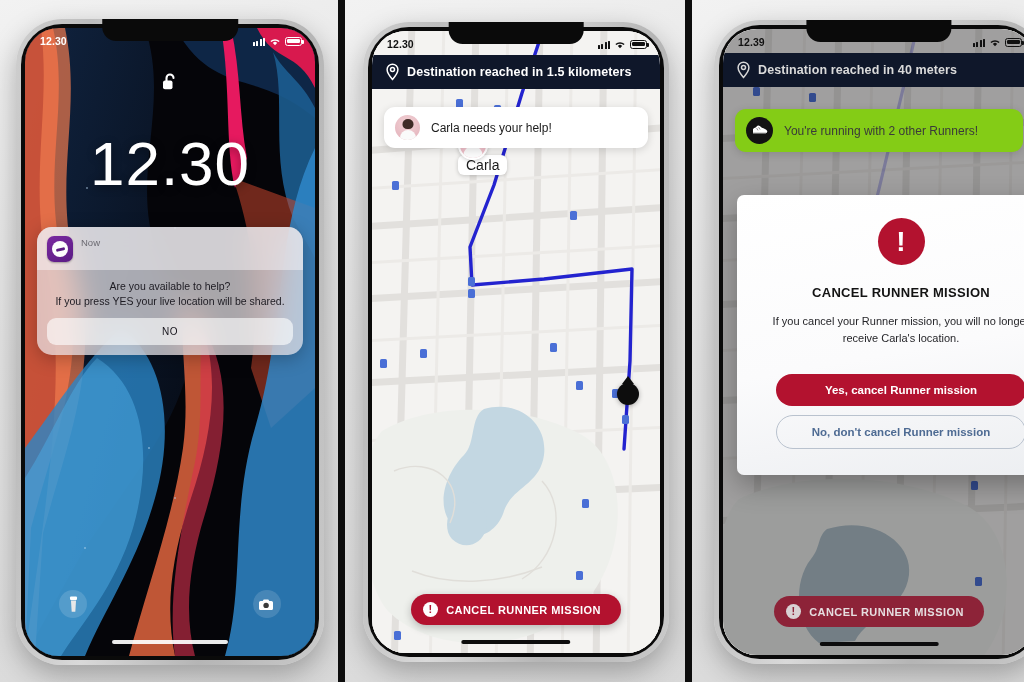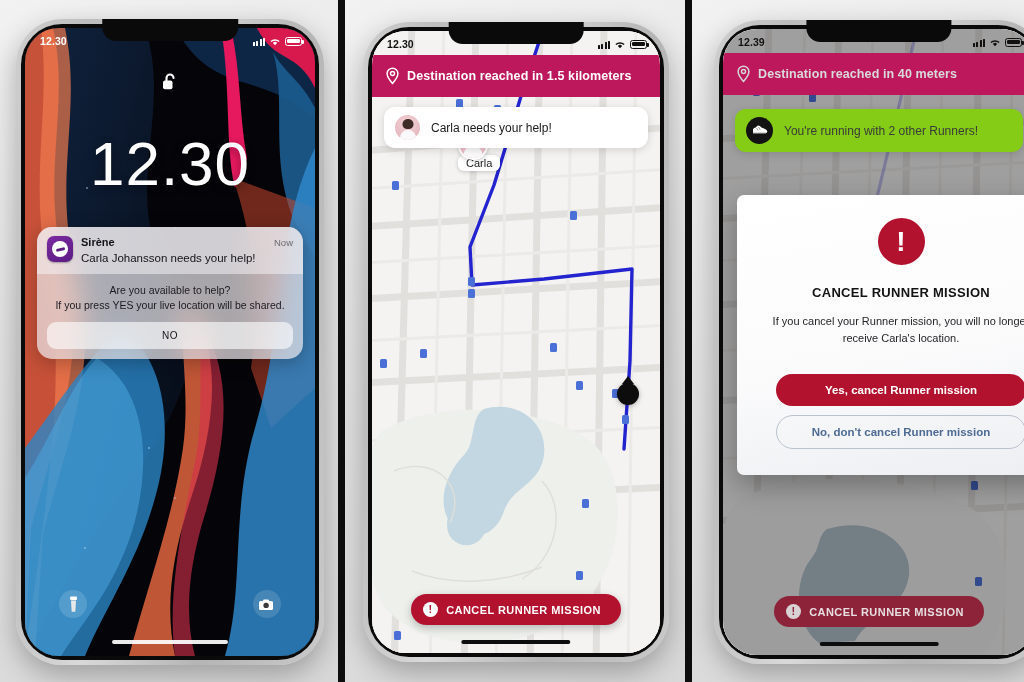--- a/index.html
+++ b/index.html
@@ -115,22 +115,22 @@
   .glass-btn{ width:28px;height:28px;border-radius:50%;
     background:rgba(255,255,255,.14); display:flex;align-items:center;justify-content:center;}
   .home-ind{ position:absolute; bottom:12px; left:50%; transform:translateX(-50%);
     width:40%; height:4px; border-radius:3px; background:rgba(255,255,255,.92); z-index:22;}
 
   
   .map{ position:absolute; inset:0; background:#f3f2f0; }
   .map svg{ position:absolute; inset:0; width:100%; height:100%; }
 
   .topbar{
-    position:absolute; top:24px; left:0; right:0; height:42px; z-index:25;
-    background:#be185d; display:flex; align-items:center; gap:7px; padding:0 13px;
+    position:absolute; top:24px; left:0; right:0; height:34px; z-index:25;
+    background:#0f172a; display:flex; align-items:center; gap:7px; padding:0 13px;
   }
   .topbar .t{ color:#fff; font-size:12.5px; font-weight:bold; letter-spacing:.1px;}
 
   .chip{
     position:absolute; left:12px; right:12px; top:76px; z-index:25;
     background:#fff; border-radius:11px; padding:8px 11px;
     display:flex; align-items:center; gap:11px;
     box-shadow:0 2px 9px rgba(0,0,0,.14);
   }
   .chip .ava{
@@ -173,21 +173,21 @@
     width:30px;height:30px;border-radius:50%;
     background:radial-gradient(circle at 50% 40%,#f7d9de 0%,#efc0ca 60%,#e9aebb 100%);
     border:2px solid #fff; box-shadow:0 1px 4px rgba(0,0,0,.22); position:relative; overflow:hidden;
   }
   .marker .pin::before{content:"";position:absolute;left:50%;top:14%;transform:translateX(-50%);
     width:13px;height:12px;border-radius:50% 50% 42% 42%;background:#3d2a25;}
   .marker .pin::after{content:"";position:absolute;left:50%;bottom:0;transform:translateX(-50%);
     width:19px;height:12px;border-radius:9px 9px 0 0;background:#fbfbfb;}
   .marker .lbl{
     margin-top:-5px; background:#fff; border-radius:6px; padding:2px 8px;
-    font-size:11px; color:#1b1b1b; box-shadow:0 1px 4px rgba(0,0,0,.2);
+    font-size:14px; color:#1b1b1b; box-shadow:0 1px 4px rgba(0,0,0,.2);
     text-align:center; white-space:nowrap;
   }
   .youdot{
     position:absolute; z-index:20; width:22px;height:22px;border-radius:50%;
     background:#0d0d0d; box-shadow:0 1px 5px rgba(0,0,0,.3);
   }
   .youdot::before{content:"";position:absolute;left:50%;top:-7px;transform:translateX(-50%);
     width:0;height:0;border-left:6px solid transparent;border-right:6px solid transparent;
     border-bottom:8px solid #0d0d0d;}
 
@@ -300,24 +300,20 @@
         </svg>
       </span>
 
       <div class="lk-time">12.30</div>
 
       <div class="notif">
         <div class="notif-top">
           <span class="appicon">
               <span></span>
             </span>
-          <span class="notif-txt">
-            <div class="notif-app">Sirène</div>
-            <div class="notif-msg">Carla Johansson needs your help!</div>
-          </span>
           <span class="notif-now">Now</span>
         </div>
         <div class="notif-body">
           <div class="notif-q">Are you available to help?</div>
           <div class="notif-q">If you press YES your live location will be shared.</div>
           <div class="notif-actions">
             <span class="notif-btn">NO</span>
           </div>
         </div>
       </div>

